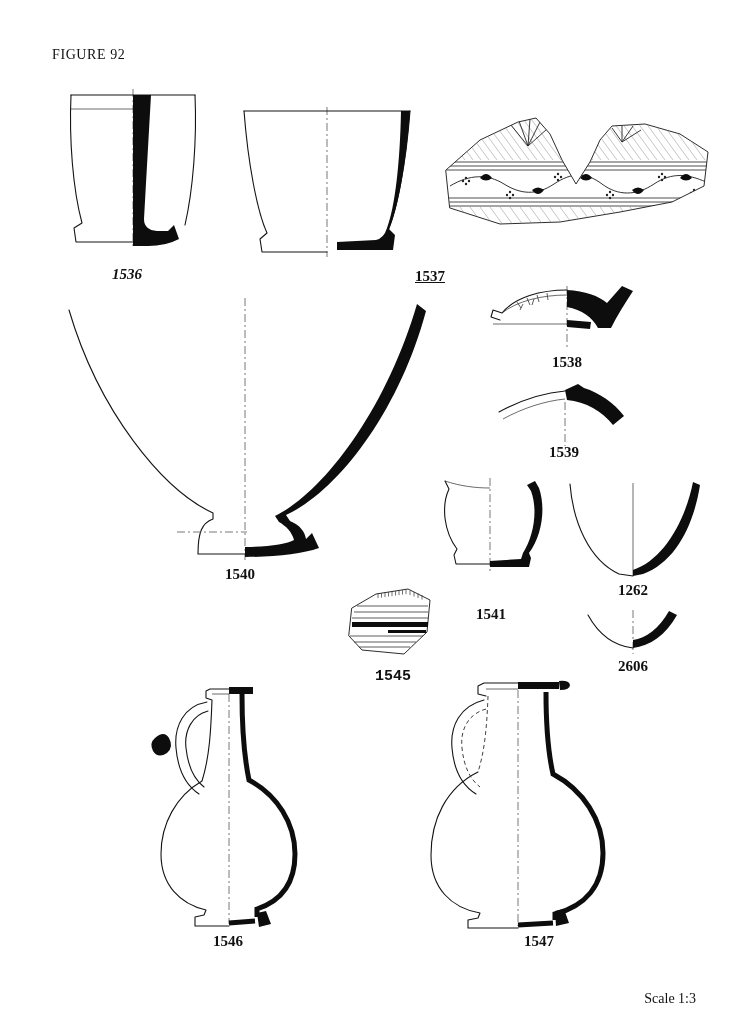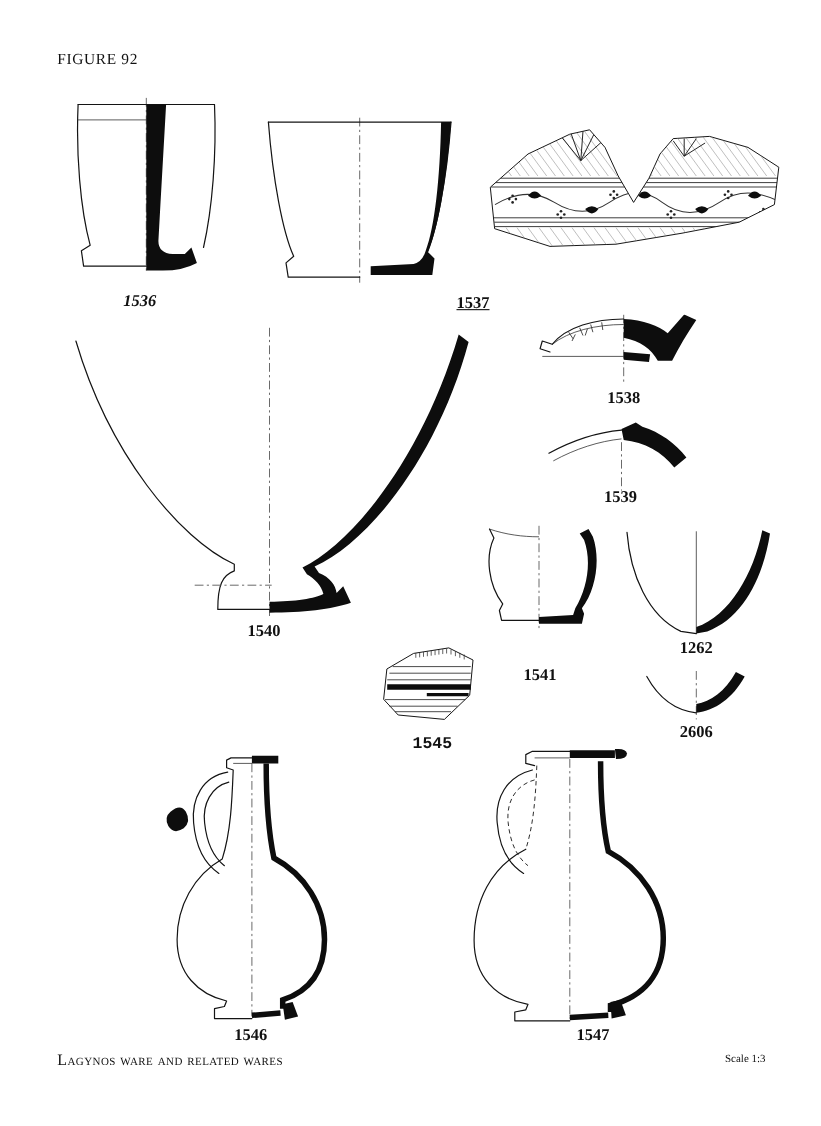--- a/index.html
+++ b/index.html
@@ -4,21 +4,21 @@
 <style>
   html,body{margin:0;padding:0;background:#ffffff;}
   #page{
     position:relative;width:746px;height:1024px;background:#fff;
     font-family:"Liberation Serif", serif;color:#111;overflow:hidden;text-align:right;
   }
   .abs{position:absolute;}
   .figlabel{font-size:14px;letter-spacing:.6px;}
   .itemlabel{font-size:15px;font-weight:bold;transform:translateX(-50%);white-space:nowrap;}
   .caption{font-size:14.5px;font-variant:small-caps;letter-spacing:.4px;}
-  .scale{font-size:10px;}
+  .scale{font-size:14px;margin-top:34px;}
   
   .ol{fill:none;stroke:#141414;stroke-width:1.1;stroke-linejoin:round;stroke-linecap:round;}
   .thin{fill:none;stroke:#2b2b2b;stroke-width:.7;}
   .bk{fill:#0d0d0d;stroke:none;}
   .pk{fill:none;stroke:#0d0d0d;stroke-width:5;stroke-linecap:butt;}
   .cl{fill:none;stroke:#555;stroke-width:.8;stroke-dasharray:8 3 2 3;}
   .dsh{fill:none;stroke:#2b2b2b;stroke-width:.9;stroke-dasharray:4 3;}
   .decor{fill:none;stroke:#333;stroke-width:.8;}
   .hatch{fill:none;stroke:#8a8a8a;stroke-width:.5;}
   .dot{fill:#222;stroke:none;}
@@ -307,16 +307,15 @@
       <path class="dsh" d="M68 29 C 50 34 42 50 44 68 C 46 88 53 100 62 107"></path>
       <path class="bk" d="M100 2 L141 2 L141 9 L100 9 Z"></path>
       <path class="bk" d="M141 1 Q151 0 152 5 Q152 10 142 10 Z"></path>
       <path class="pk" d="M128 12 C 128 44 130 72 135 94 C 165 110 185 140 185 173 C 185 206 167 226 137 234 L137 240"></path>
       <path class="pk" d="M100 245 L135 243"></path>
       <path class="bk" d="M137 231 L146 229 L151 243 L138 246 Z"></path>
     </svg>
   </div>
   <div class="abs itemlabel" style="left:516px;top:933px;margin-left:23px;">1547</div>
 
-  <div class="abs caption" style="left:52px;top:956px;">Lagynos ware and related wares</div>
   <div class="abs scale" style="right:50px;top:957px;">Scale 1:3</div>
 
 </div>
 
 </body></html>

